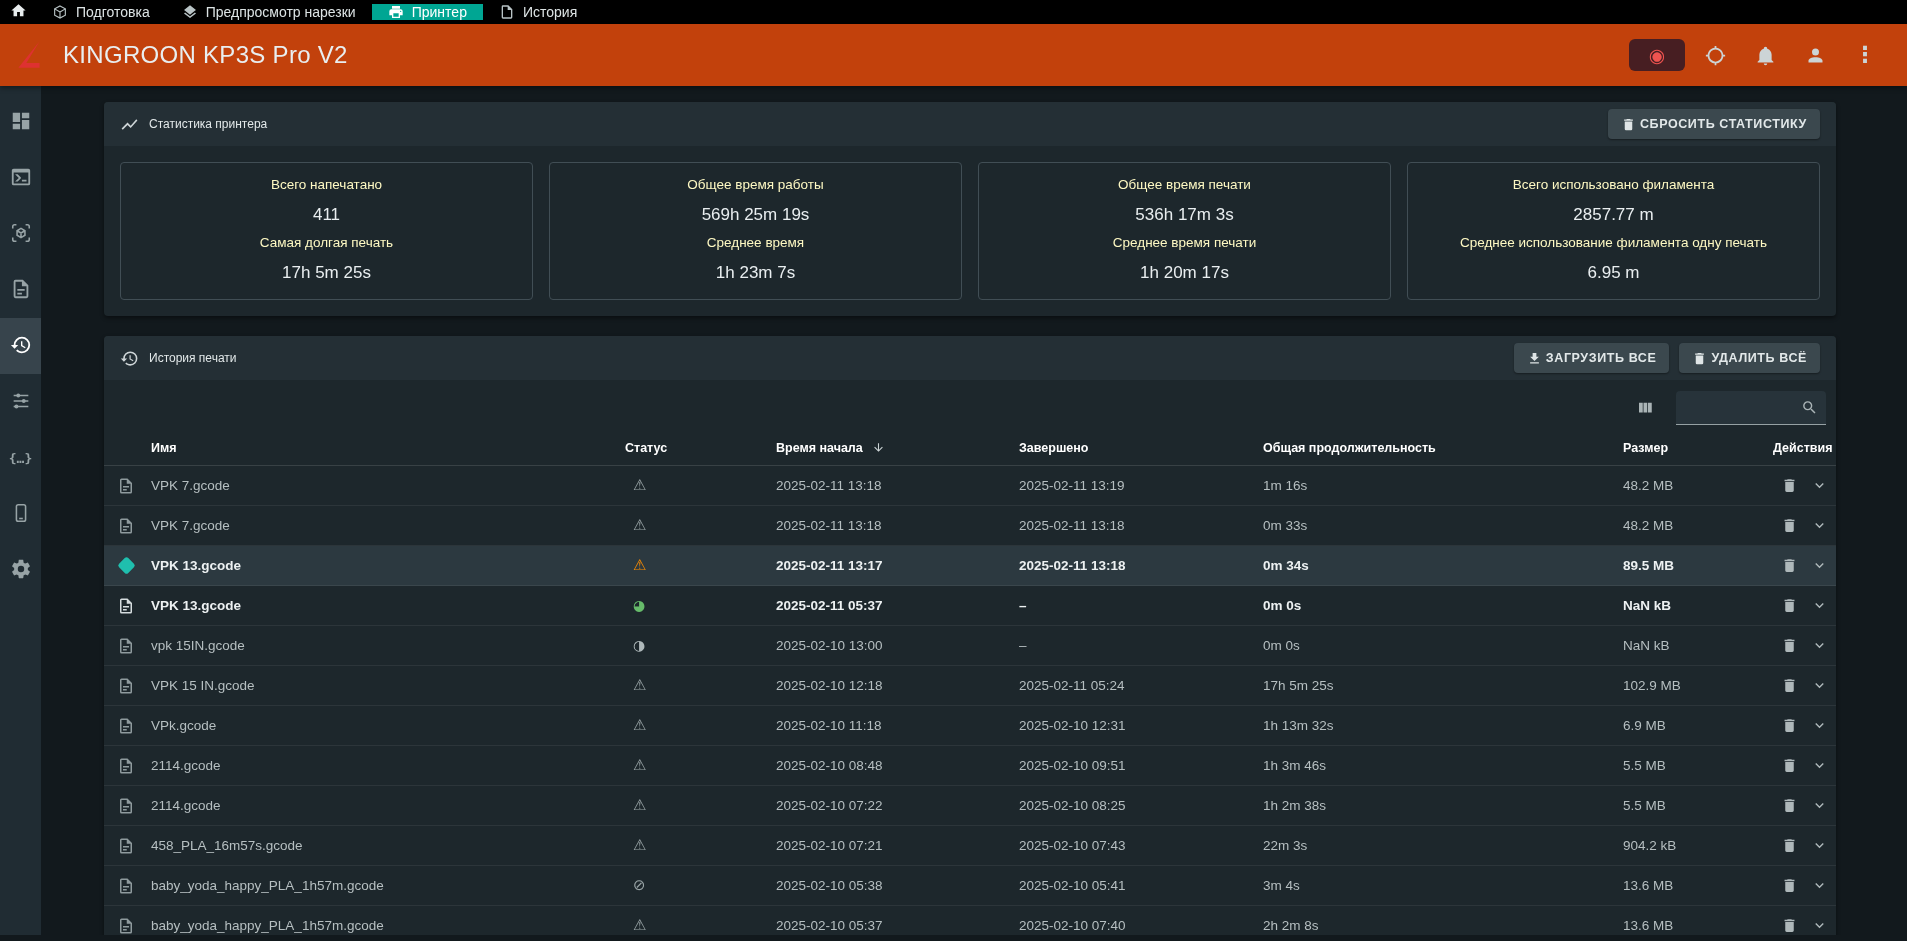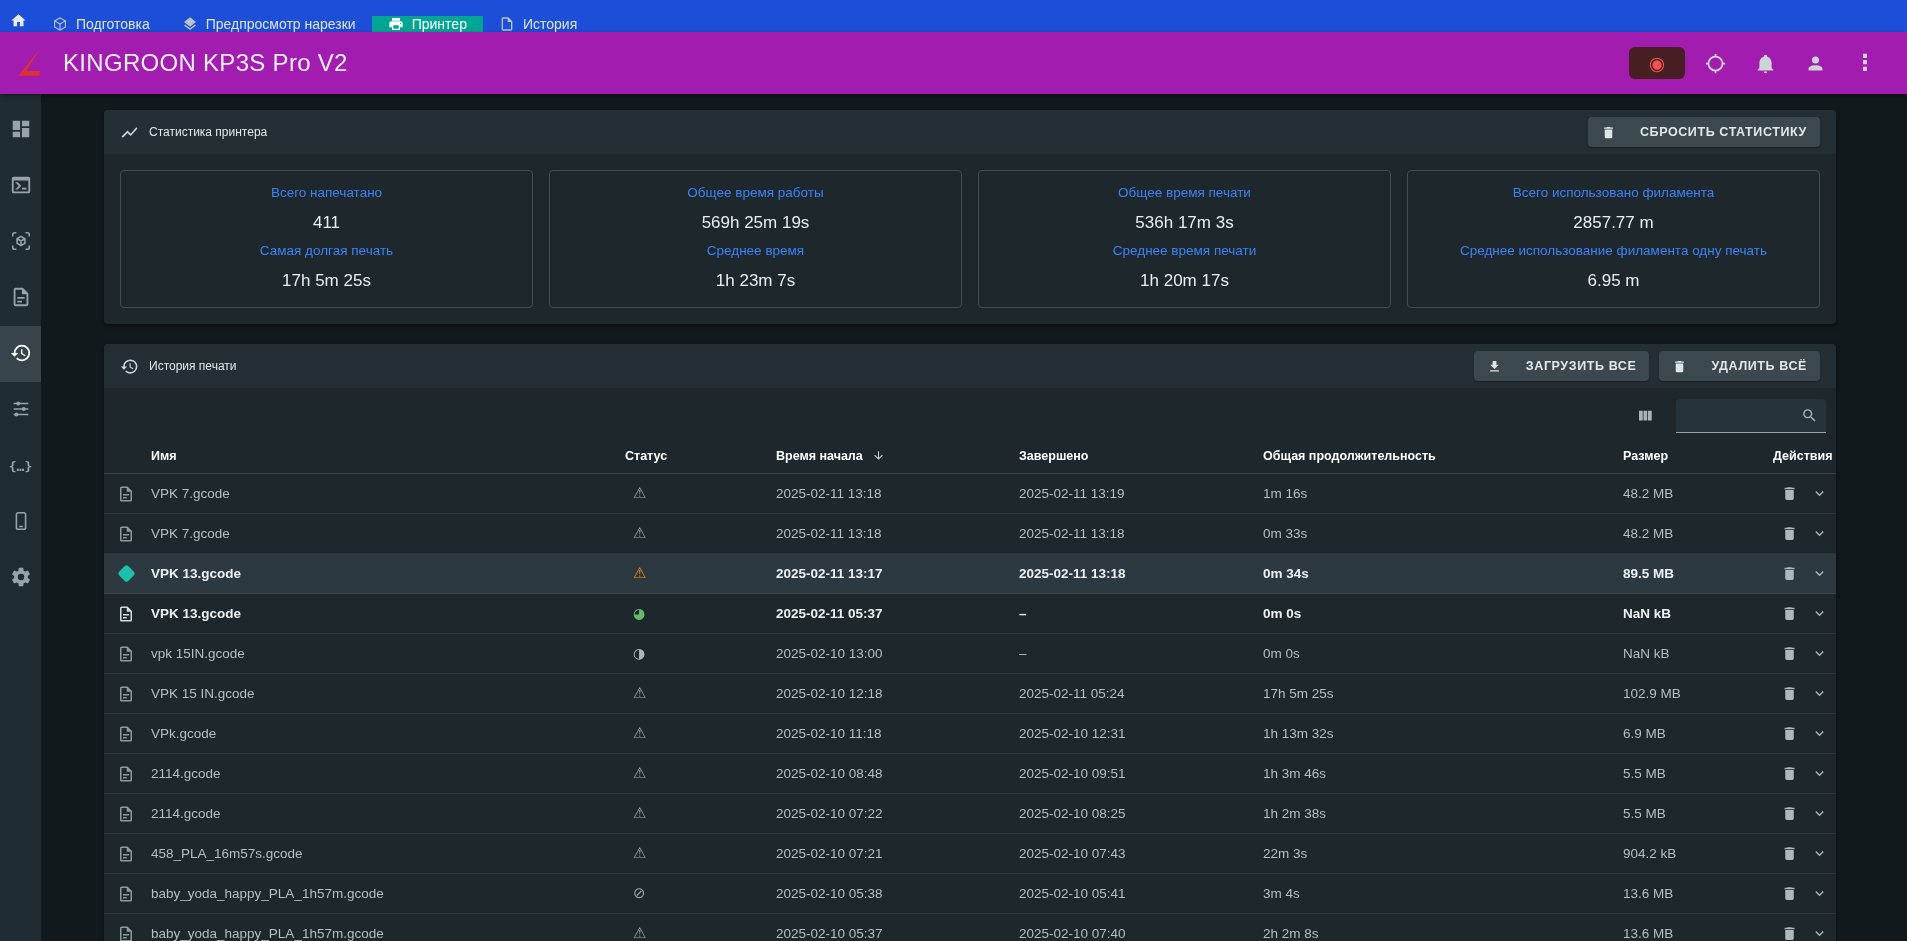--- a/index.html
+++ b/index.html
@@ -1,31 +1,31 @@
 <!DOCTYPE html>
 <html><head>
 <meta charset="utf-8">
 <style>
   *{margin:0;padding:0;box-sizing:border-box}
   html,body{width:1907px;height:941px;overflow:hidden;background:#12191d;
     font-family:"Liberation Sans","DejaVu Sans",sans-serif;color:#c3cccd}
   button{font-family:inherit}
 
   
-  .tabsbar{height:32px;background:#1d4ed8;display:flex;align-items:flex-end}
+  .tabsbar{height:24px;background:#000000;display:flex;align-items:center}
   .home-btn{width:36px;display:flex;align-items:center;justify-content:center;background:none;border:none;cursor:pointer;color:#e8edee}
   .home-btn svg{width:17px;height:17px}
   .tab{display:flex;align-items:center;gap:8px;padding:0 16px;color:#dde4e5;font-size:14px;border:none;background:none;cursor:pointer}
   .tab .ticon{display:flex;color:#b9c4c6}
   .tab .ticon svg{width:16px;height:16px}
   .tab.active{background:#00a693;color:#fff}
   .tab.active .ticon{color:#fff}
 
   
-  .header{height:62px;background:#a21caf;display:flex;align-items:center;box-shadow:0 2px 5px rgba(0,0,0,.4);position:relative;z-index:5}
+  .header{height:62px;background:#c2410c;display:flex;align-items:center;box-shadow:0 2px 5px rgba(0,0,0,.4);position:relative;z-index:5}
   .logo{width:40px;height:40px;margin-left:9px;display:flex;align-items:center;justify-content:center;color:#de3131}
   .logo svg{width:34px;height:34px}
   .app-title{font-size:24px;color:#e9eef0;margin-left:14px;font-weight:400;letter-spacing:.3px}
   .header-actions{margin-left:auto;display:flex;align-items:center;gap:10px;padding-right:22px}
   .estop{width:56px;height:32px;border-radius:6px;background:#471e22;border:none;display:flex;align-items:center;justify-content:center;cursor:pointer}
   .estop::before{content:"◉";font-family:"DejaVu Sans",sans-serif;color:#ef5350;font-size:19px;line-height:1}
   .hicon{width:40px;height:40px;display:flex;align-items:center;justify-content:center;background:none;border:none;cursor:pointer;color:#ccd4d6}
   .hicon svg{width:21px;height:21px}
   .dots::before{content:"⋮";font-family:"DejaVu Sans",sans-serif;font-size:22px;font-weight:bold;color:#ccd4d6;line-height:1}
 
@@ -39,28 +39,28 @@
 
   .content{flex:1;padding:16px 71px 0 63px;overflow:hidden}
 
   .panel{background:#1d272c;border-radius:4px;box-shadow:0 2px 4px rgba(0,0,0,.45);margin-bottom:20px}
   .panel-header{height:44px;background:#242f35;border-radius:4px 4px 0 0;display:flex;align-items:center;padding:0 16px;gap:10px}
   .panel-header .title-icon{display:flex;color:#cfd6d8}
   .panel-header .title-icon svg{width:19px;height:19px}
   .panel-title{font-size:12px;color:#e2e8e9;font-weight:400}
   .spacer{flex:1}
   .btn{height:30px;background:#3b484e;border:none;border-radius:4px;color:#e2e8e9;font-size:12.5px;font-weight:700;
-    letter-spacing:.6px;display:flex;align-items:center;gap:24px;padding:0 13px;cursor:pointer;box-shadow:0 1px 2px rgba(0,0,0,.4)}
+    letter-spacing:.6px;display:flex;align-items:center;gap:4px;padding:0 13px;cursor:pointer;box-shadow:0 1px 2px rgba(0,0,0,.4)}
   .btn .bicon{display:flex;color:#dfe5e6}
   .btn .bicon svg{width:15px;height:15px}
 
   
   .cards{display:grid;grid-template-columns:repeat(4,1fr);gap:16px;padding:16px}
   .card{border:1px solid #414e55;border-radius:4px;text-align:center;padding:14px 10px 16px;min-height:112px}
-  .card .lab{font-size:13.5px;color:#3b82f6;margin-top:10px}
+  .card .lab{font-size:13.5px;color:#fef9c3;margin-top:10px}
   .card .lab:first-child{margin-top:0}
   .card .val{font-size:17px;color:#e9eef0;margin-top:13px}
 
   
   .toolbar{display:flex;align-items:center;justify-content:flex-end;gap:22px;padding:10px 10px 4px 16px;height:50px}
   .columns-btn{background:none;border:none;cursor:pointer;display:flex;color:#aab4b6}
   .columns-btn svg{width:18px;height:18px}
   .search-field{width:150px;height:34px;background:#27333a;border-bottom:1px solid #96a1a4;border-radius:4px 4px 0 0;
     display:flex;align-items:center;padding:0 8px}
   .search-field input{flex:1;min-width:0;background:none;border:none;outline:none;color:#e2e8e9;font-size:13px}

